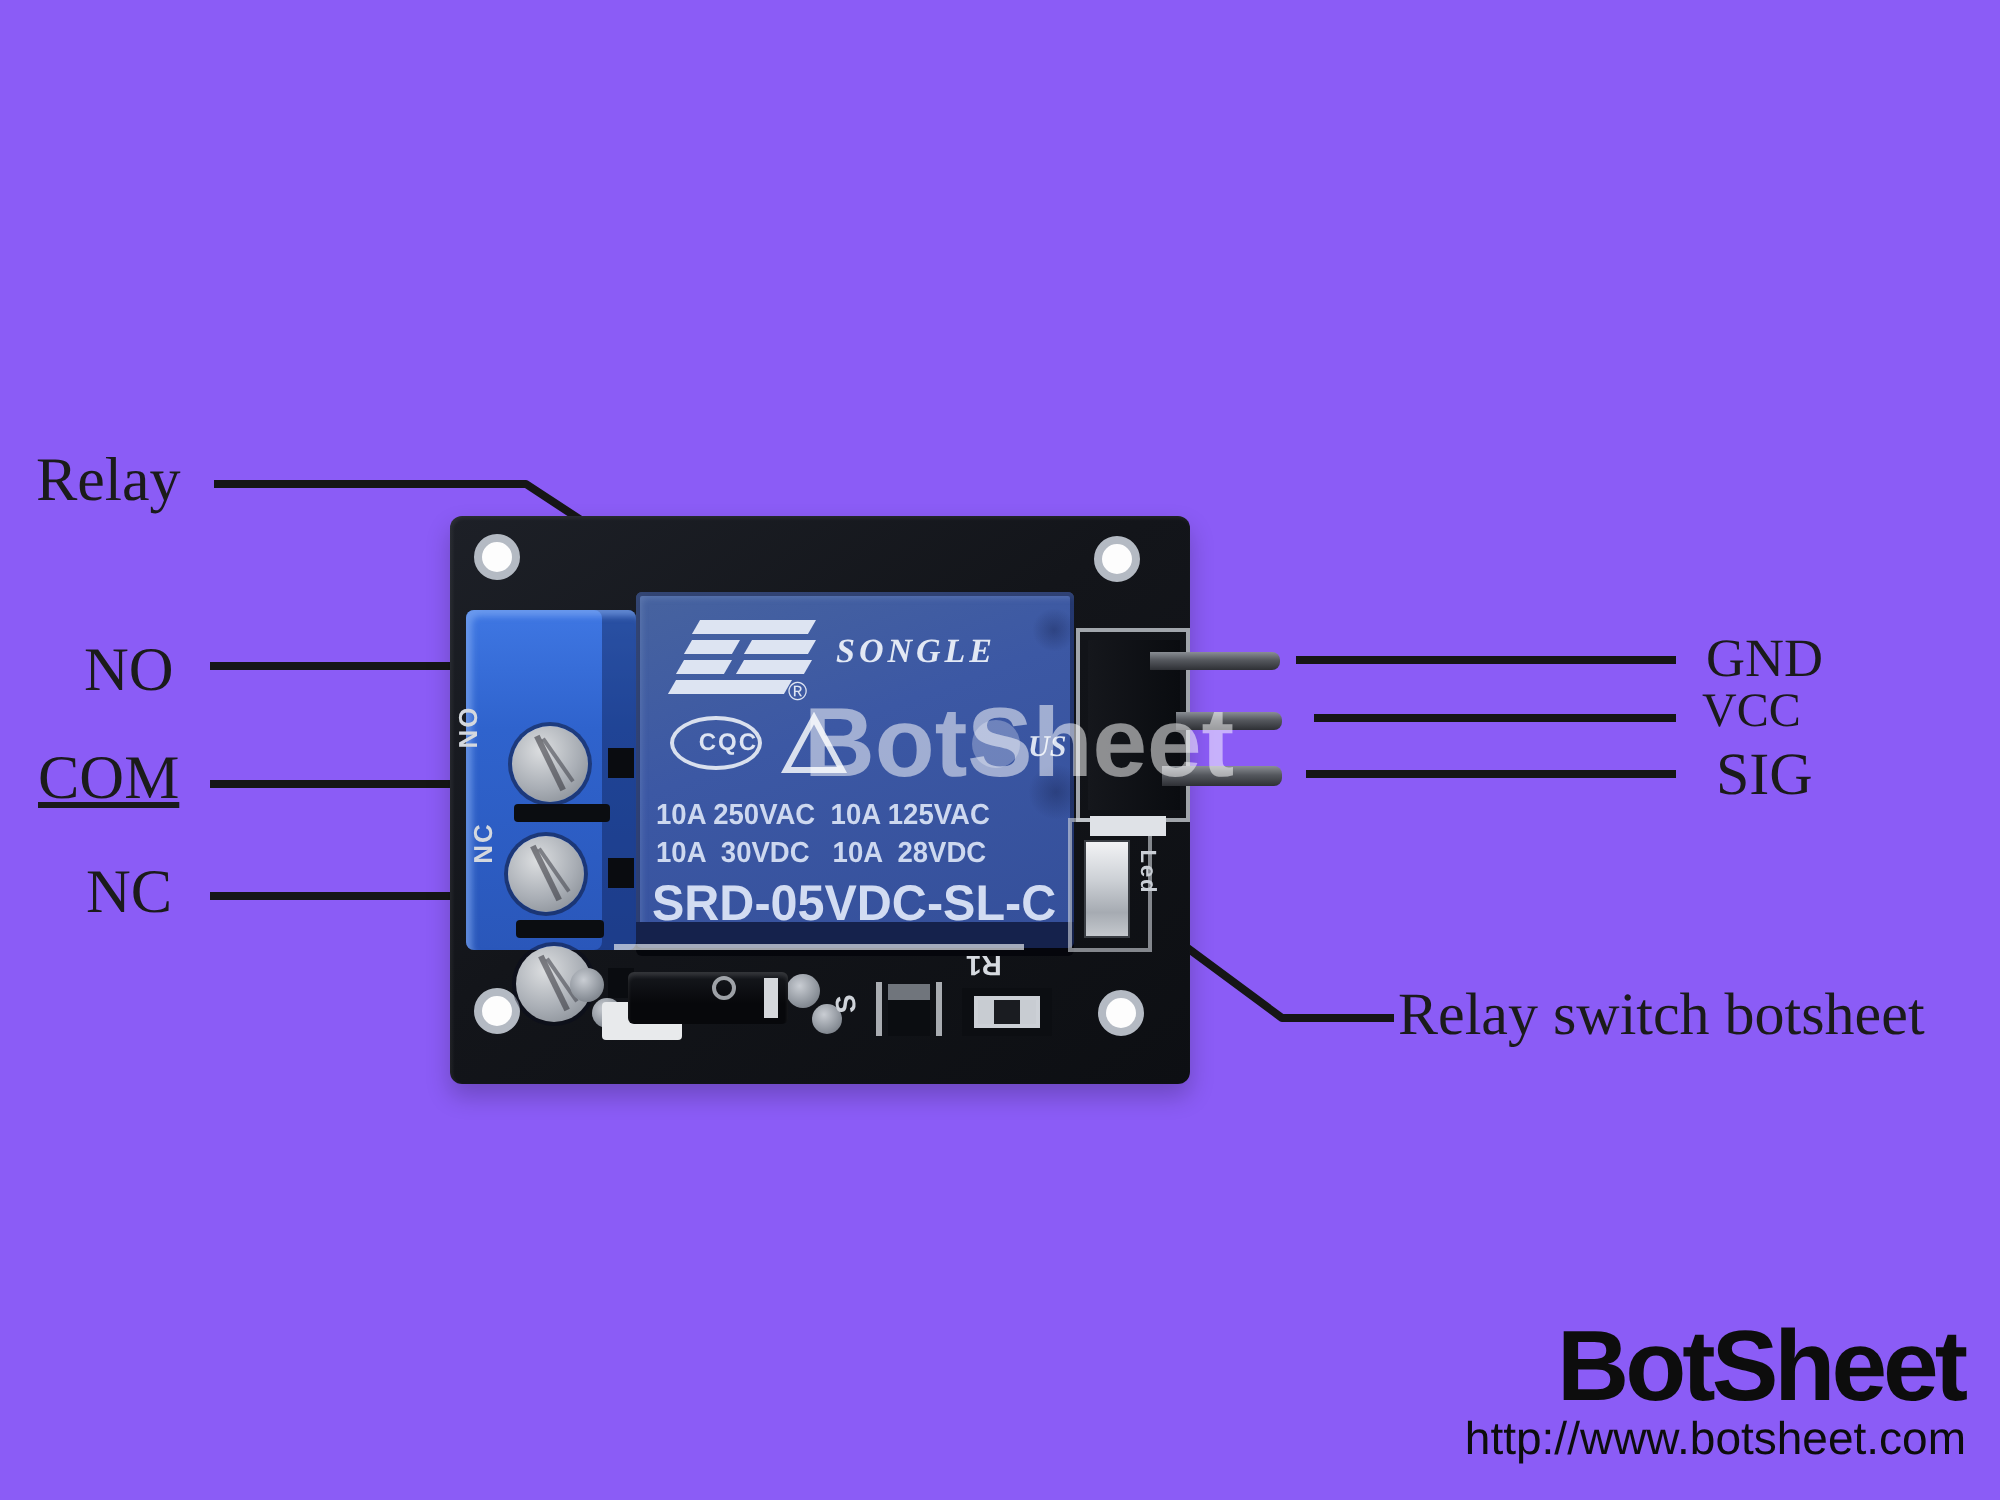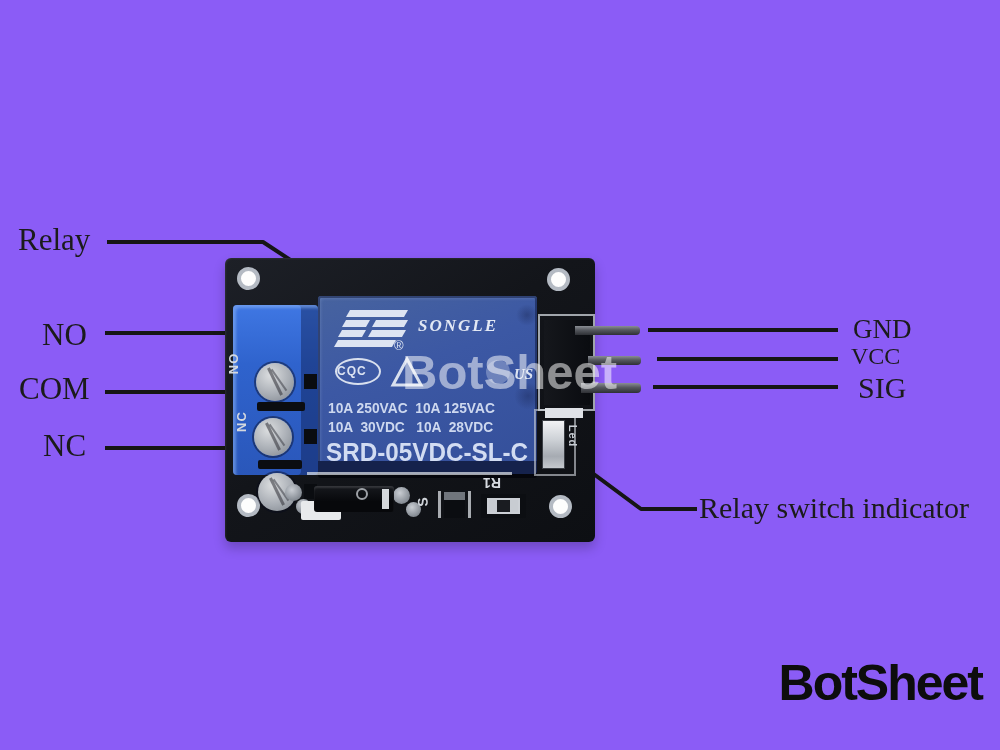--- a/index.html
+++ b/index.html
@@ -4,21 +4,21 @@
 <style>
   * { margin:0; padding:0; box-sizing:border-box; }
   body { background:#ffffff; }
   .stage { position:relative; width:1000px; height:750px; background:#8b5cf6; overflow:hidden;
            font-family:"Liberation Serif", serif; }
 
   
   .ann { position:absolute; color:#1b1b1b; font-size:31px; white-space:nowrap; }
   #relay-label { left:18px;  top:222px; }
   #no-label    { left:42px;  top:317px; }
-  #com-label   { left:19px;  top:371px; }
+  #com-label   { left:19px;  top:371px;text-decoration:underline; }
   #nc-label    { left:43px;  top:428px; }
   #gnd-label   { left:853px; top:314px; font-size:27px; }
   #vcc-label   { left:851px; top:343px; font-size:24px; }
   #sig-label   { left:858px; top:371px; font-size:30px; }
   #indicator-label { left:699px; top:491px; font-size:30px; }
 
   #lines { position:absolute; left:0; top:0; width:1000px; height:750px; }
   #lines * { stroke:#161616; stroke-width:4; fill:none; stroke-linejoin:round; }
 
   
@@ -74,21 +74,21 @@
   .lg1  { left:8px;  top:0;    width:58px; height:7px; }
   .lg2a { left:4px;  top:10px; width:24px; height:7px; }
   .lg2b { left:34px; top:10px; width:32px; height:7px; }
   .lg3a { left:0;    top:20px; width:24px; height:7px; }
   .lg3b { left:30px; top:20px; width:34px; height:7px; }
   .lg4  { left:-4px; top:30px; width:58px; height:7px; }
   #songle-brand { left:100px; top:20px; font-style:italic; font-weight:bold; font-size:17px;
                   color:#e2e8f4; letter-spacing:2px; }
   #songle-reg { left:76px; top:42px; font-size:13px; color:#dde4f2; font-family:"Liberation Sans",sans-serif; }
   #cqc-mark { left:17px; top:62px; width:46px; height:27px; border:2px solid #d9e0ee; border-radius:50%;
-              color:#dde4f2; font:bold 12px "Liberation Sans",sans-serif; text-align:left;
+              color:#dde4f2; font:bold 12px "Liberation Sans",sans-serif; text-align:right;
               line-height:23px; letter-spacing:1px; }
   #tri-mark { left:72px; top:60px; }
   #ul-blob { left:168px; top:64px; width:24px; height:24px; border-radius:50%;
              background:rgba(220,228,244,.32); }
   #ul-mark { left:196px; top:70px; font:bold italic 15px "Liberation Serif",serif; color:#dce3f1; }
   .rat { left:10px; width:205px; font-family:"Liberation Sans",sans-serif; font-weight:bold;
          font-size:14.5px; color:#cdd8ef; white-space:pre; transform:scaleX(.95); transform-origin:left; }
   #rat1 { top:104px; } #rat2 { top:123px; }
   #relay-model { left:8px; top:142px; font:bold 25px "Liberation Sans",sans-serif; color:#d2dcf2;
                  white-space:nowrap; transform:scaleX(.97); transform-origin:left; }
@@ -160,21 +160,21 @@
     <polyline points="564,452 641,509 697,509"></polyline>
   </svg>
 
   <div class="ann" id="relay-label">Relay</div>
   <div class="ann" id="no-label">NO</div>
   <div class="ann" id="com-label">COM</div>
   <div class="ann" id="nc-label">NC</div>
   <div class="ann" id="gnd-label">GND</div>
   <div class="ann" id="vcc-label">VCC</div>
   <div class="ann" id="sig-label">SIG</div>
-  <div class="ann" id="indicator-label">Relay switch indicator</div>
+  <div class="ann" id="indicator-label">Relay switch botsheet</div>
 
   <div id="board">
     <div class="hole" id="hole-tl"></div>
     <div class="hole" id="hole-tr"></div>
     <div class="hole" id="hole-bl"></div>
     <div class="hole" id="hole-br"></div>
 
     <div id="tblock">
       <div class="tslot" id="tslot1"></div>
       <div class="tslot" id="tslot2"></div>
@@ -240,14 +240,15 @@
     <div id="r1i"></div>
     <span id="r1txt">R1</span>
   </div>
 
   <div class="pin" id="pin1"></div>
   <div class="pin" id="pin2"></div>
   <div class="pin" id="pin3"></div>
 
   <div id="watermark">BotSheet</div>
   <div id="brand-name">BotSheet</div>
+  <div id="brand-url">http://www.botsheet.com</div>
 
 </div>
 
 </body></html>

